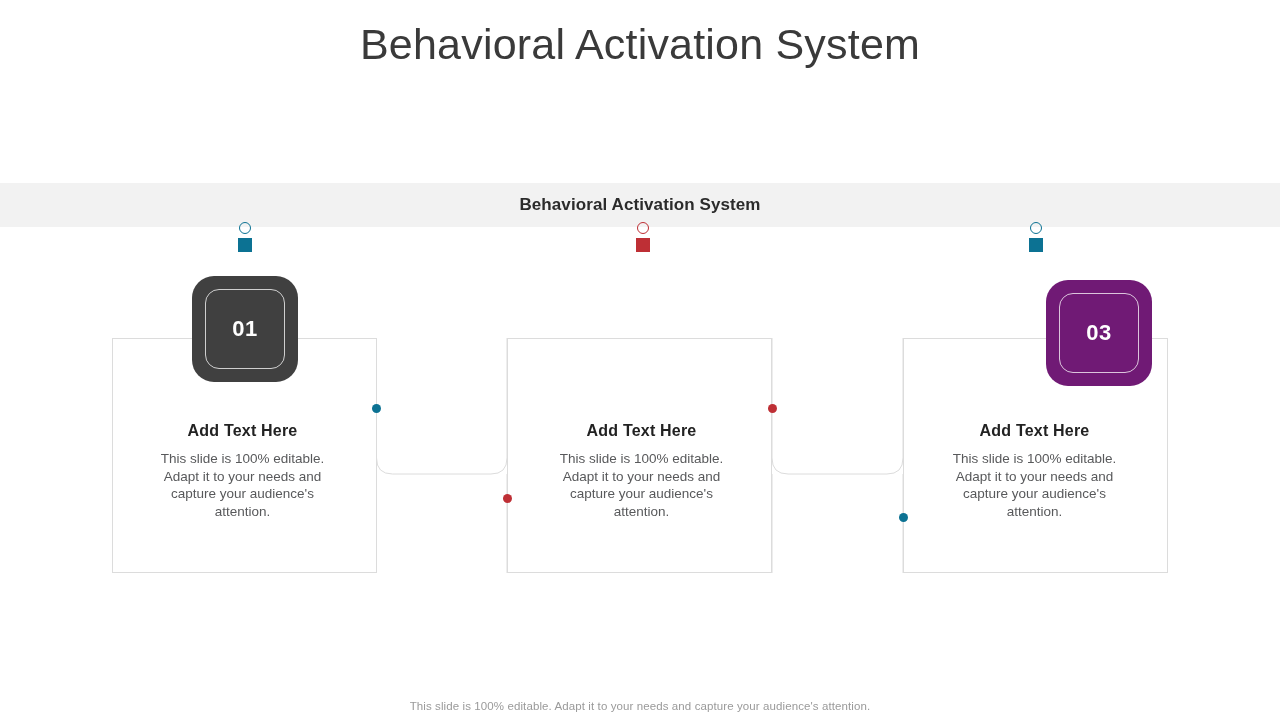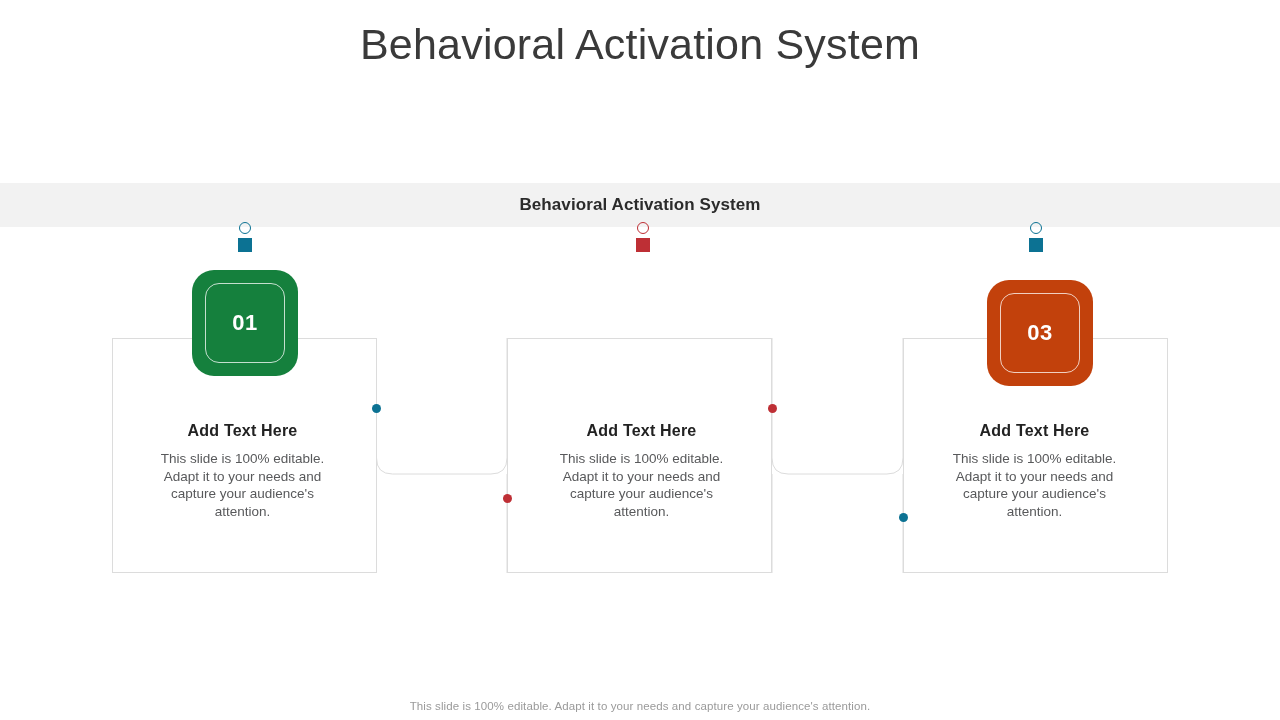--- a/index.html
+++ b/index.html
@@ -133,23 +133,23 @@
     top: 0;
     width: 106px;
     height: 106px;
     line-height: 106px;
     text-align: center;
     font-size: 22px;
     font-weight: bold;
     color: #ffffff;
     letter-spacing: 0.5px;
   }
-  .num-tile.t1 { left: 192px; top: 270px; background: #15803d; }
+  .num-tile.t1 { left: 192px; top: 276px; background: #404040; }
   .num-tile.t2 { left: 589px; top: 276px; background: #BE2F35; }
-  .num-tile.t3 { left: 987px; top: 280px; background: #c2410c; padding-left: 48px; }
+  .num-tile.t3 { left: 1046px; top: 280px; background: #701a75; padding-left: 48px; }
 
   
   .marker { position: absolute; }
   .marker .m-circle {
     position: absolute;
     left: 0;
     top: 0;
     width: 12px;
     height: 12px;
     border-radius: 50%;

